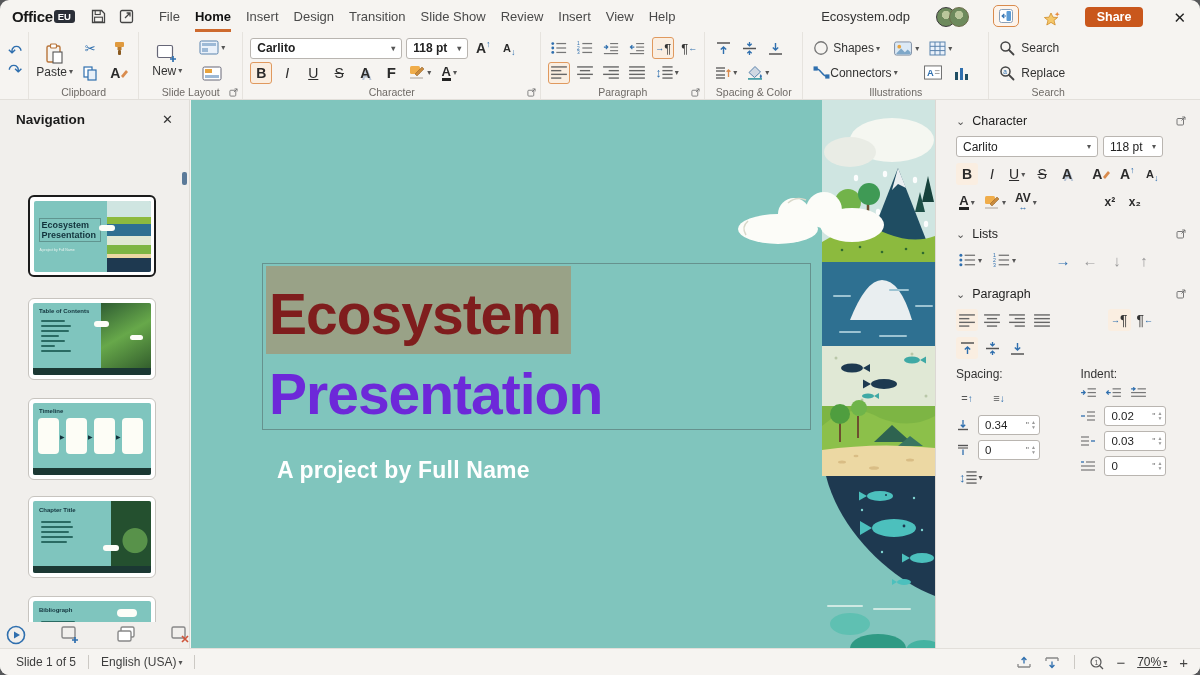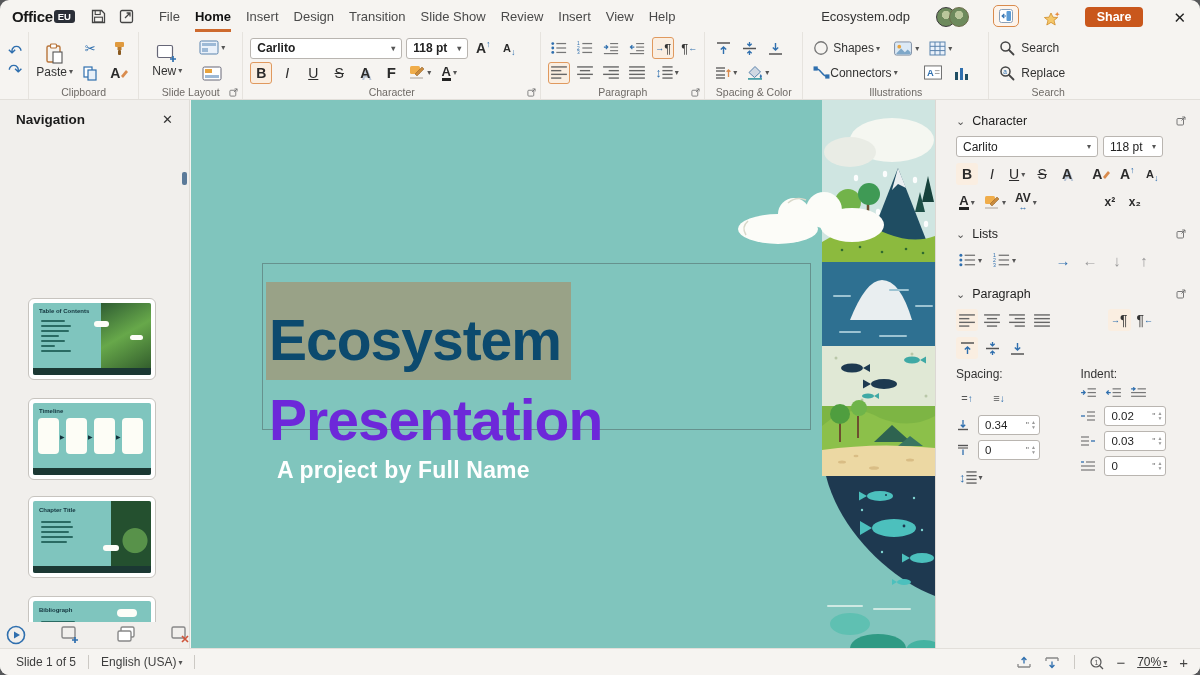--- a/index.html
+++ b/index.html
@@ -61,21 +61,21 @@
   .t-box{position:absolute;top:15px;width:21px;height:36px;background:#fdfdf6;border-radius:4px;}
   .t-arr{position:absolute;top:30px;font-size:6px;color:#12303a;}
   .nav-scroll{position:absolute;right:2px;top:72px;width:5px;height:13px;background:#5b7a99;border-radius:2px;}
   .nav-tools{position:absolute;left:0;right:0;bottom:0;height:26px;display:flex;align-items:center;background:#f1efec;}
   .nav-tool{position:absolute;top:3px;}
 
   
   .canvas{position:absolute;top:100px;left:191px;width:744px;bottom:27px;background:#80c5bd;overflow:hidden;}
   .titlebox{position:absolute;left:71px;top:163px;width:549px;height:167px;border:1px solid rgba(70,85,85,0.45);padding:2px 0 0 3px;}
   .titleline{font-size:57px;font-weight:bold;line-height:80px;letter-spacing:-1px;white-space:nowrap;}
-  .hl{display:inline-block;background:#99a287;color:#0c4a6e;padding:18px 10px 0 3px;margin-top:16px;}
+  .hl{display:inline-block;background:#99a287;color:#7f1d1d;padding:8px 10px 0 3px;}
   .line2{color:#6d28d9;padding-left:3px;}
   .slide-sub{position:absolute;left:86px;top:357px;font-size:23px;font-weight:bold;color:#fff;letter-spacing:0.2px;}
   .illu{position:absolute;right:0;top:0;}
   .cloud{position:absolute;left:545px;top:91px;}
 
   
   .sidebar{position:absolute;top:100px;right:0;width:265px;bottom:27px;background:#f3f1ee;border-left:1px solid #dcd8d3;padding:14px 14px 0 20px;overflow:hidden;}
   .sec-head{display:flex;align-items:center;margin-bottom:8px;}
   .sec-chev{font-size:11px;color:#555;margin-right:7px;}
   .sec-label{font-size:12.5px;color:#222;flex:1;}
@@ -559,20 +559,28 @@
 
   <div class="navpanel">
     <div class="nav-head">
       <span class="nav-title">Navigation</span>
       <span style="font-size:13px;color:#333;">✕</span>
     </div>
     <span class="nav-scroll"></span>
 
     <div class="thumb-list">
 
+      <div class="thumb sel" style="top:7px;">
+        <div class="t-slide">
+          <div class="t-title" style="left:5px;top:17px;width:62px;font-size:9px;border:1px solid rgba(40,60,60,0.35);padding:1px 2px;">Ecosystem Presentation</div>
+          <div class="t-title" style="left:6px;top:47px;font-size:3.5px;color:#e8f2ee;font-weight:normal;">A project by Full Name</div>
+          <div style="position:absolute;right:0;top:0;bottom:0;width:44px;background:linear-gradient(180deg,#cfe5e1 0%,#cfe5e1 22%,#8cba3e 22%,#8cba3e 32%,#2e7091 32%,#2e7091 50%,#e0e8d5 50%,#e0e8d5 62%,#7db544 62%,#7db544 74%,#ecd8a3 74%,#ecd8a3 80%,#1e3950 80%,#1e3950 100%);"></div>
+          <div class="t-cloud" style="right:36px;top:24px;width:16px;height:6px;"></div>
+        </div>
+      </div>
 
       <div class="thumb" style="top:110px;">
         <div class="t-slide">
           <div class="t-title" style="left:6px;top:5px;font-size:6px;">Table of Contents</div>
           <div class="t-line" style="left:8px;top:17px;width:24px;"></div>
           <div class="t-line" style="left:8px;top:22px;width:30px;"></div>
           <div class="t-line" style="left:8px;top:27px;width:28px;"></div>
           <div class="t-line" style="left:8px;top:32px;width:18px;"></div>
           <div class="t-line" style="left:8px;top:37px;width:24px;"></div>
           <div class="t-line" style="left:8px;top:42px;width:14px;"></div>

